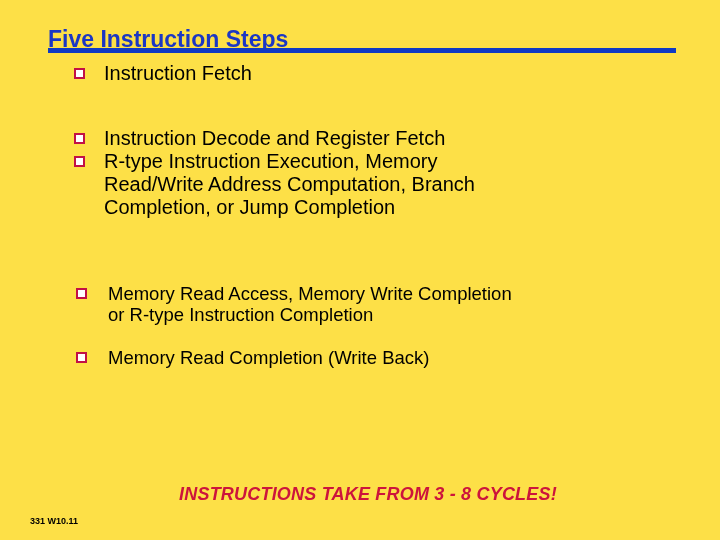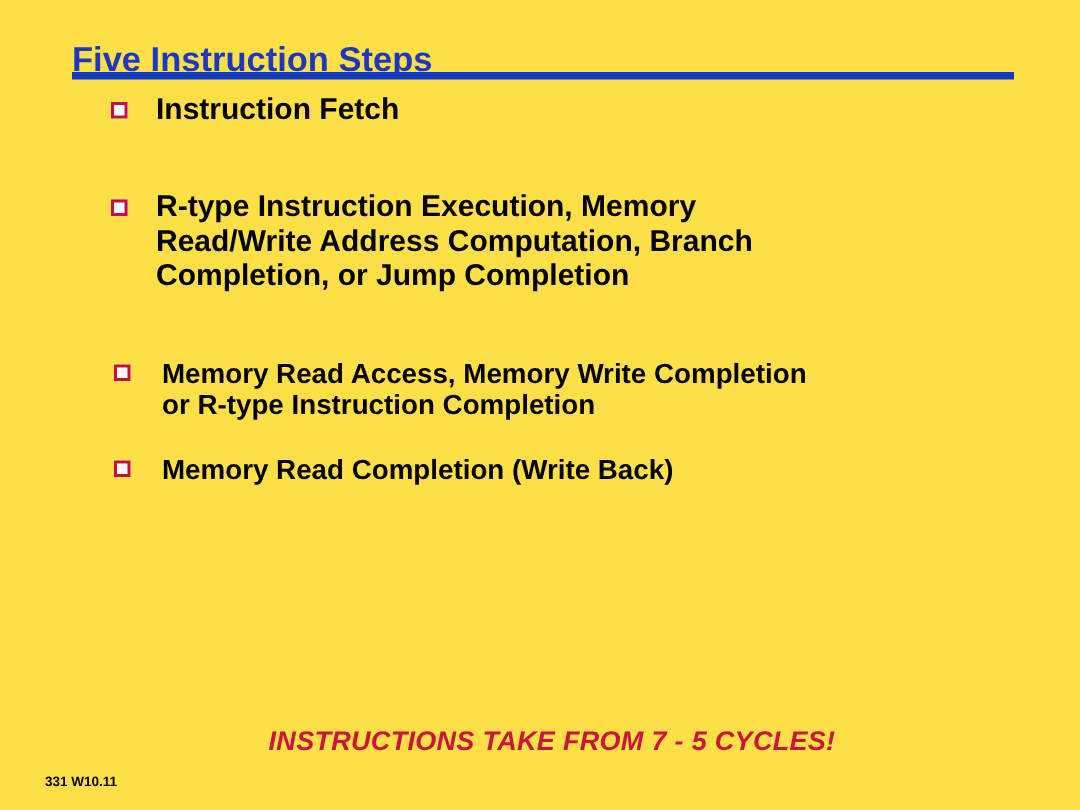--- a/index.html
+++ b/index.html
@@ -52,21 +52,21 @@
     left: 0;
     top: 62px;
     width: 720px;
   }
   .bullet-row {
     position: relative;
     display: block;
     padding-left: 104px;
     padding-right: 18px;
     color: #000000;
-    font-weight: bold;
+    font-weight: normal;
   }
   .bullet-marker {
     position: absolute;
     left: 74px;
     width: 11px;
     height: 11px;
     box-sizing: border-box;
     border: 2px solid #c21046;
     background: #ffffff;
   }
@@ -74,22 +74,22 @@
     display: block;
     white-space: pre-line;
   }
 
   
   .size-lg { font-size: 20px; line-height: 23px; }
   .size-md { font-size: 18.5px; line-height: 21px; }
 
   .row-1 { margin-top: 0px; }
   .row-2 { margin-top: 42px; }
-  .row-3 { margin-top: 42px; }
-  .row-4 { margin-top: 42px; padding-left: 108px; }
+  .row-3 { }
+  .row-4 { margin-top: 64px; padding-left: 108px; }
   .row-5 { margin-top: 22px; padding-left: 108px; }
 
   .row-1 .bullet-marker { top: 6px; }
   .row-2 .bullet-marker { top: 6px; }
   .row-3 .bullet-marker { top: 6px; }
   .row-4 .bullet-marker { top: 5px; left: 76px; }
   .row-5 .bullet-marker { top: 5px; left: 76px; }
 
   
   #callout {
@@ -139,20 +139,21 @@
 
   <div id="bullet-list">
 
     <div class="bullet-row row-1 size-lg">
       <span class="bullet-marker"></span>
       <span class="bullet-text">Instruction Fetch</span>
     </div>
 
     <div class="bullet-row row-2 size-lg">
       <span class="bullet-marker"></span>
+      <span class="bullet-text">Instruction Decode and Register Fetch</span>
     </div>
 
     <div class="bullet-row row-3 size-lg">
       <span class="bullet-marker"></span>
       <span class="bullet-text">R-type Instruction Execution, Memory
 Read/Write Address Computation, Branch
 Completion, or Jump Completion</span>
     </div>
 
     <div class="bullet-row row-4 size-md">
@@ -162,21 +163,21 @@
     </div>
 
     <div class="bullet-row row-5 size-md">
       <span class="bullet-marker"></span>
       <span class="bullet-text">Memory Read Completion (Write Back)</span>
     </div>
 
   </div>
 
   <div id="callout">
-    <span id="callout-text">INSTRUCTIONS TAKE FROM 7 - 5 CYCLES!</span>
+    <span id="callout-text">INSTRUCTIONS TAKE FROM 3 - 8 CYCLES!</span>
   </div>
 
   <div id="footer">
     <span class="footer-text" id="footer-left">331  W10.11</span>
     <span class="footer-text" id="footer-right">Spring 2005</span>
   </div>
 
 </div>
 
 </body></html>

